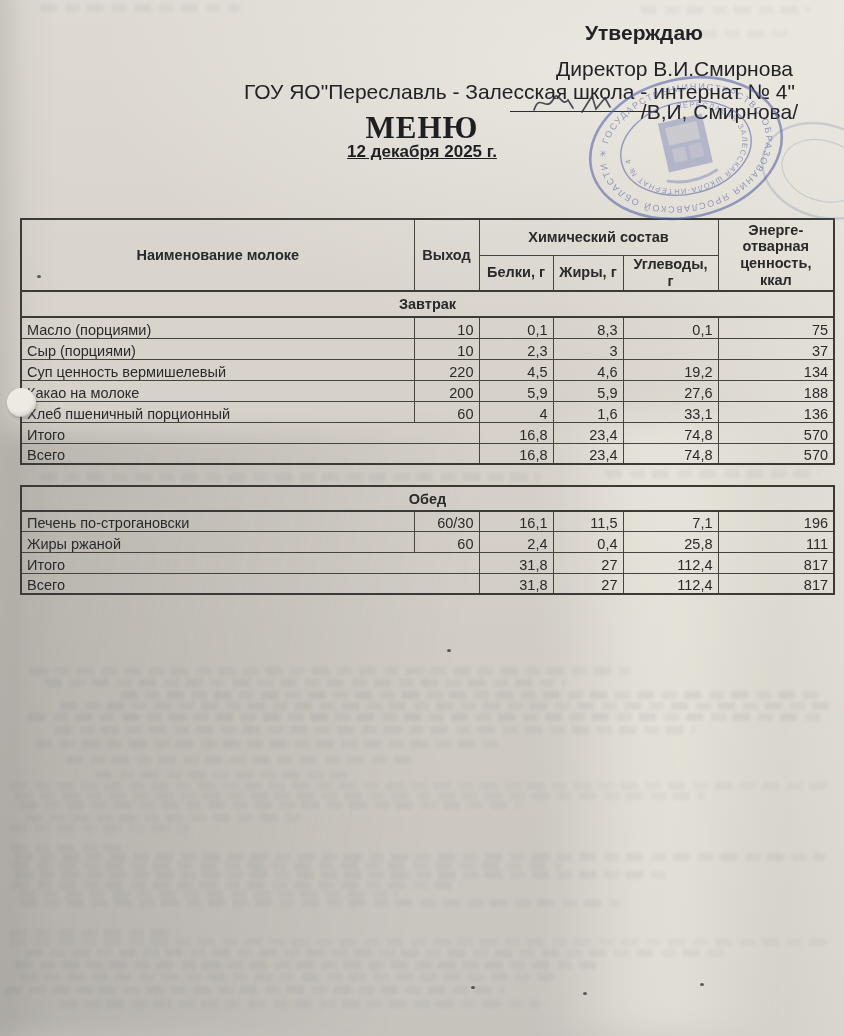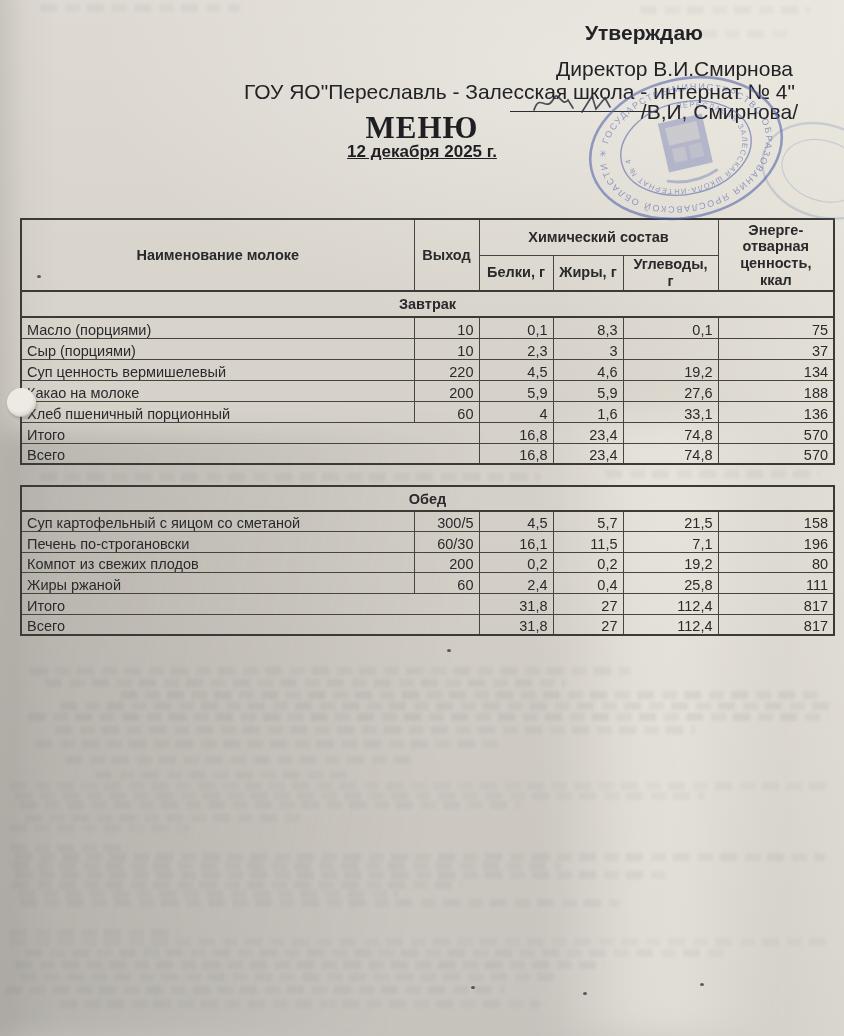--- a/index.html
+++ b/index.html
@@ -189,42 +189,26 @@
         <col style="width:74px">
         <col style="width:70px">
         <col style="width:95px">
         <col style="width:116px">
       </colgroup>
     <tbody>
       <tr style="height:25px">
           <td colspan="6" class="section-cell">Обед</td>
         </tr>
       <tr style="height:20.5px">
-        <td class="dish-name">Суп картофельный с яицом со сметаной</td>
-        <td class="num">300/5</td>
-        <td class="num">4,5</td>
-        <td class="num">5,7</td>
-        <td class="num">21,5</td>
-        <td class="num">158</td>
-      </tr>
-      <tr style="height:20.5px">
         <td class="dish-name">Печень по-строгановски</td>
         <td class="num">60/30</td>
         <td class="num">16,1</td>
         <td class="num">11,5</td>
         <td class="num">7,1</td>
         <td class="num">196</td>
-      </tr>
-      <tr style="height:20.5px">
-        <td class="dish-name">Компот из свежих плодов</td>
-        <td class="num">200</td>
-        <td class="num">0,2</td>
-        <td class="num">0,2</td>
-        <td class="num">19,2</td>
-        <td class="num">80</td>
       </tr>
       <tr style="height:20.5px">
         <td class="dish-name">Жиры ржаной</td>
         <td class="num">60</td>
         <td class="num">2,4</td>
         <td class="num">0,4</td>
         <td class="num">25,8</td>
         <td class="num">111</td>
       </tr>
       <tr style="height:21px">

